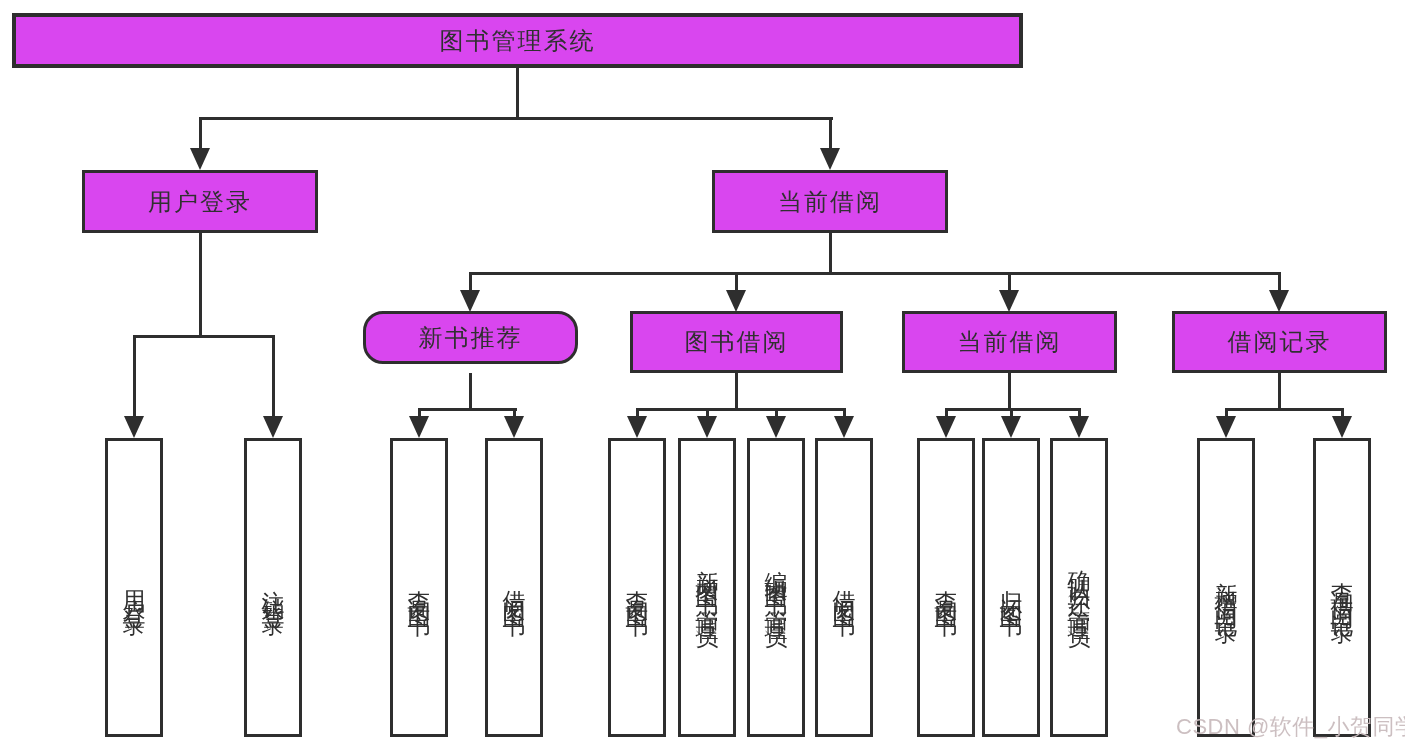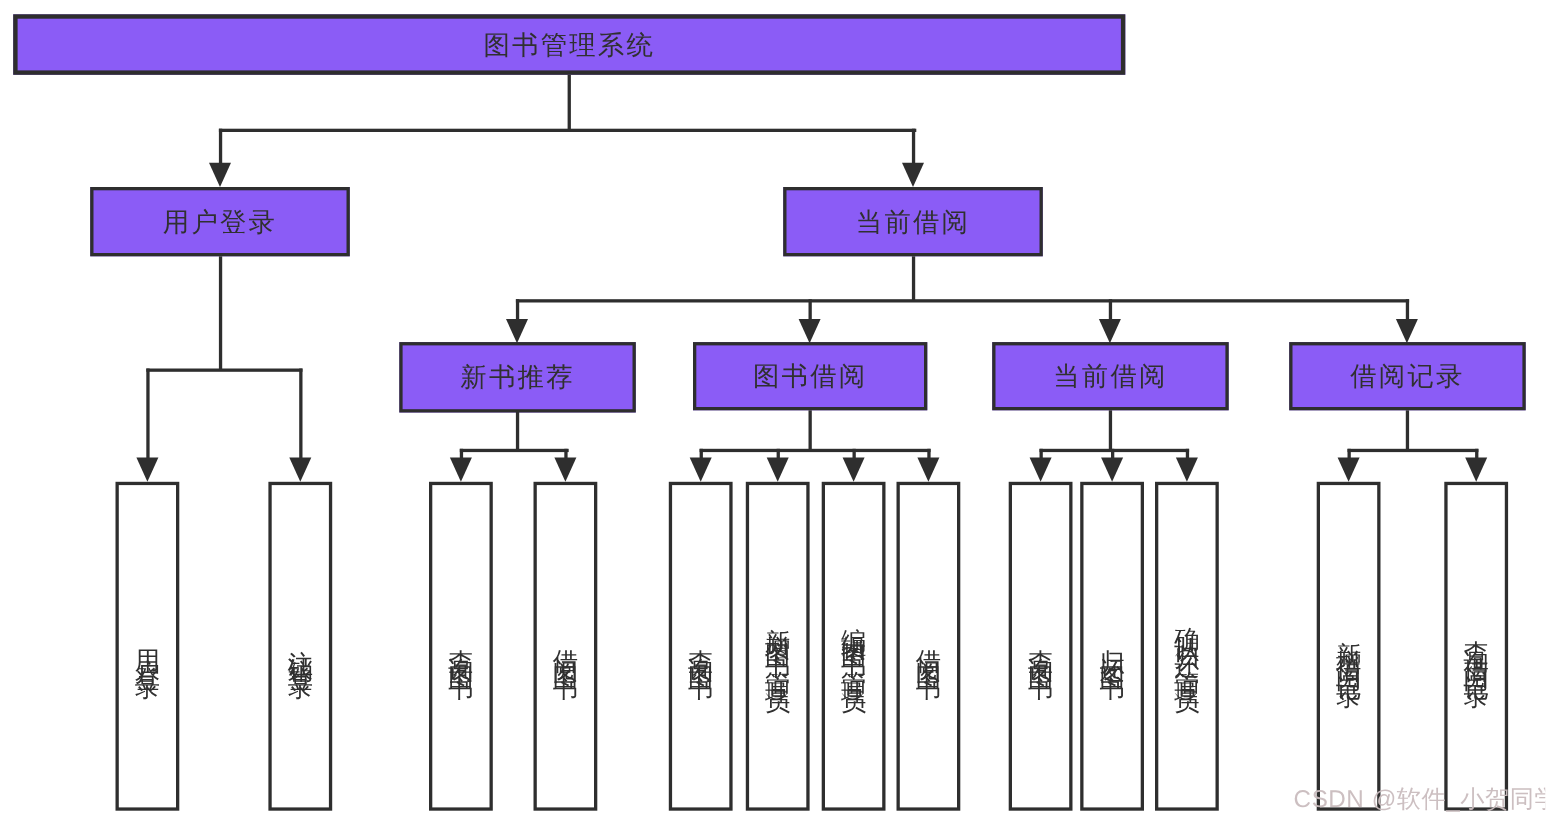--- a/index.html
+++ b/index.html
@@ -9,21 +9,21 @@
     height: 747px;
     background: #ffffff;
     overflow: hidden;
     font-family: "Liberation Sans", "DejaVu Sans", sans-serif;
     color: #303030;
   }
   .box {
     position: absolute;
     box-sizing: border-box;
     border: 3px solid #2e2e2e;
-    background: #8b5cf6;
+    background: #d946ef;
     display: flex;
     align-items: center;
     justify-content: center;
     font-size: 24px;
     letter-spacing: 2px;
     white-space: nowrap;
   }
   .root { border-width: 4px; }
   .leaf {
     position: absolute;
@@ -73,21 +73,21 @@
     <span>图书管理系统</span>
   </div>
 
   <div class="box" style="left:82px; top:170px; width:236px; height:63px;">
     <span>用户登录</span>
   </div>
   <div class="box" style="left:712px; top:170px; width:236px; height:63px;">
     <span>当前借阅</span>
   </div>
 
-  <div class="box" style="left:363px; top:311px; width:215px; height:64px;">
+  <div class="box" style="left:363px; top:311px; width:215px; height:53px;border-radius:20px;">
     <span>新书推荐</span>
   </div>
   <div class="box" style="left:630px; top:311px; width:213px; height:62px;">
     <span>图书借阅</span>
   </div>
   <div class="box" style="left:902px; top:311px; width:215px; height:62px;">
     <span>当前借阅</span>
   </div>
   <div class="box" style="left:1172px; top:311px; width:215px; height:62px;">
     <span>借阅记录</span>

